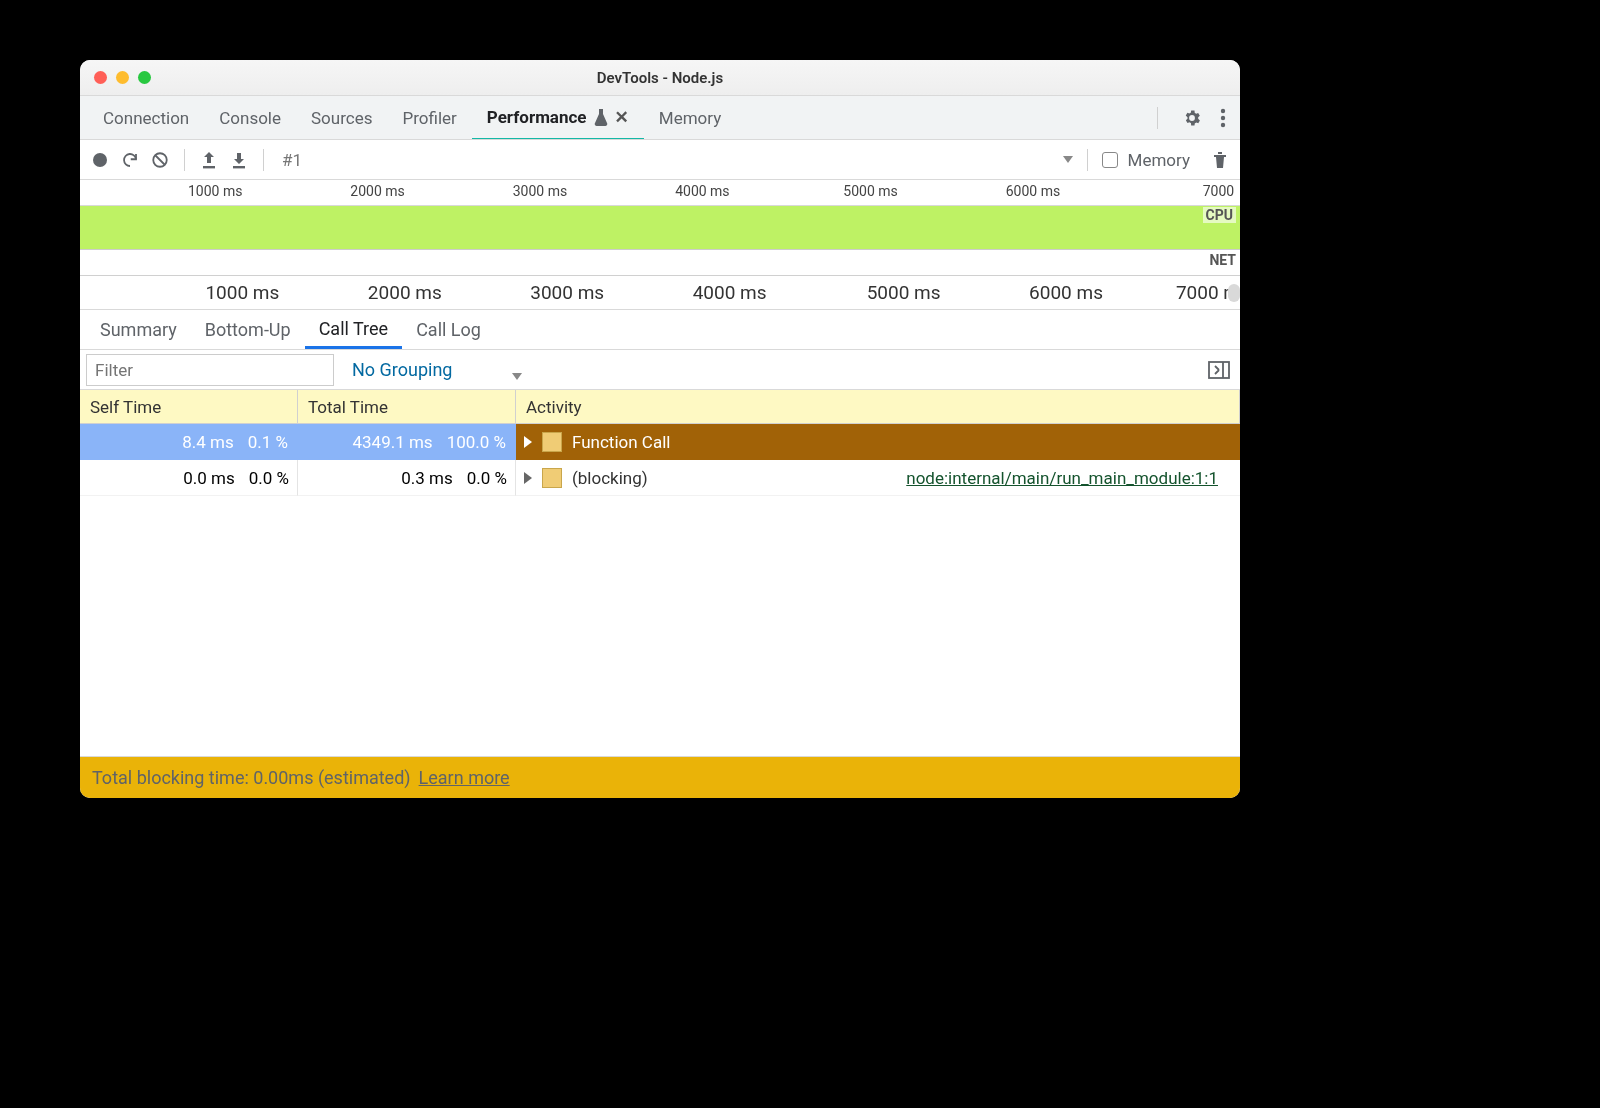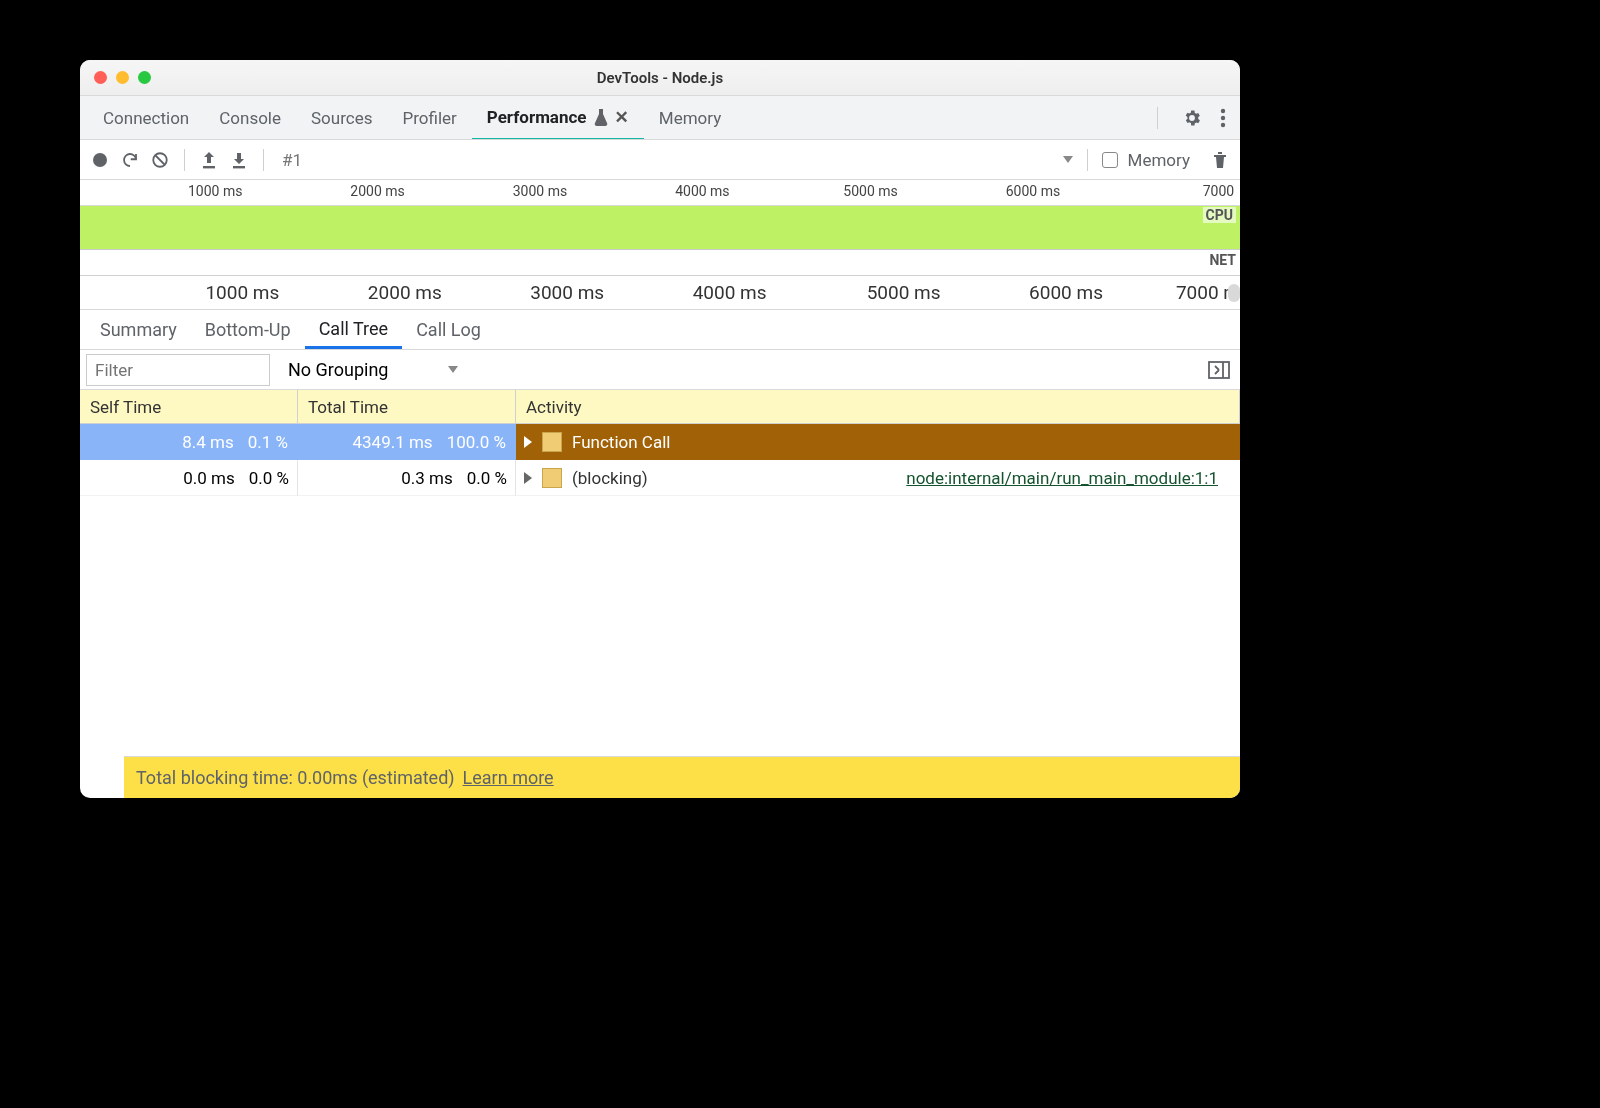--- a/index.html
+++ b/index.html
@@ -39,43 +39,43 @@
   .timeline-low{height:34px;border-bottom:1px solid #d9d9d9;position:relative;font-size:19px;color:#333;}
   .timeline-low .tick{position:absolute;top:5px;transform:translateX(-50%);white-space:nowrap;}
   .timeline-low .tick.last{transform:translateX(-100%);}
   .timeline-low .handle{position:absolute;right:0;top:8px;width:12px;height:18px;background:#d9d9d9;border-radius:6px;}
   
   .subtabs{display:flex;align-items:center;height:40px;border-bottom:1px solid #d9d9d9;padding:0 6px;font-size:18px;color:#5f6368;}
   .subtabs .stab{padding:0 14px;height:100%;display:flex;align-items:center;cursor:pointer;}
   .subtabs .stab.active{color:#202124;border-bottom:3px solid #1a73e8;}
   
   .filterrow{display:flex;align-items:center;height:40px;border-bottom:1px solid #d9d9d9;}
-  .filterrow input{height:32px;margin:4px 6px;width:184px;border:1px solid #ccc;padding:0 8px;font-size:17px;color:#0f172a;}
-  .filterrow .group{display:flex;align-items:center;font-size:18px;color:#000000;gap:60px;padding:0 12px;cursor:pointer;}
+  .filterrow input{height:32px;margin:4px 6px;width:248px;border:1px solid #ccc;padding:0 8px;font-size:17px;color:#0f172a;}
+  .filterrow .group{display:flex;align-items:flex-end;font-size:18px;color:#0369a1;gap:60px;padding:0 12px;cursor:pointer;}
   .filterrow .right{margin-left:auto;padding-right:10px;color:#5f6368;}
   
   .thead{display:flex;height:34px;background:#fef9c3;border-bottom:1px solid #d0d0d0;font-size:17px;color:#333;}
   .thead .col{display:flex;align-items:center;padding-left:10px;border-right:1px solid #d0d0d0;}
   .col-self{width:218px;} .col-total{width:218px;} .col-act{flex:1;border-right:none;}
   
   .tbody{flex:1;overflow:auto;font-size:17px;}
   .trow{display:flex;height:36px;align-items:stretch;}
   .trow.selected{background:#a16207;color:#fff;}
   .trow.selected .miniblock{background:#f0cc75;}
   .trow .cell{display:flex;align-items:center;border-right:1px solid #e4e4e4;padding-right:8px;}
   .trow .cell.num{justify-content:flex-end;gap:14px;font-variant-numeric:tabular-nums;}
   .trow .cell.act{flex:1;padding-left:8px;gap:10px;border-right:none;}
   .trow:not(.selected) .cell{border-bottom:1px solid #f2f2f2;}
   .selfcell{width:218px;} .totalcell{width:218px;}
   .trow.selected .selfcell,.trow.selected .totalcell{border:2px solid #8ab4f8;background:#8ab4f8;}
   .miniblock{width:20px;height:20px;background:#f0cc75;border:1px solid #c9a64b;}
   .caret{width:0;height:0;border-top:6px solid transparent;border-bottom:6px solid transparent;border-left:8px solid currentColor;}
   .link{color:#14532d;text-decoration:underline;margin-left:auto;padding-right:14px;}
   
-  .footer{height:42px;border-top:1px solid #d9d9d9;display:flex;align-items:center;padding:0 12px;background:#fde047;font-size:18px;color:#5f6368;gap:8px;margin-left:44px;}
+  .footer{height:42px;border-top:1px solid #d9d9d9;display:flex;align-items:center;padding:0 12px;background:#eab308;font-size:18px;color:#5f6368;gap:8px;}
   .footer .learn{text-decoration:underline;cursor:pointer;}
   svg{display:block;}
 </style>
 </head>
 <body>
 
 <div class="window">
 
   <div class="titlebar">
     <div class="traffic">

